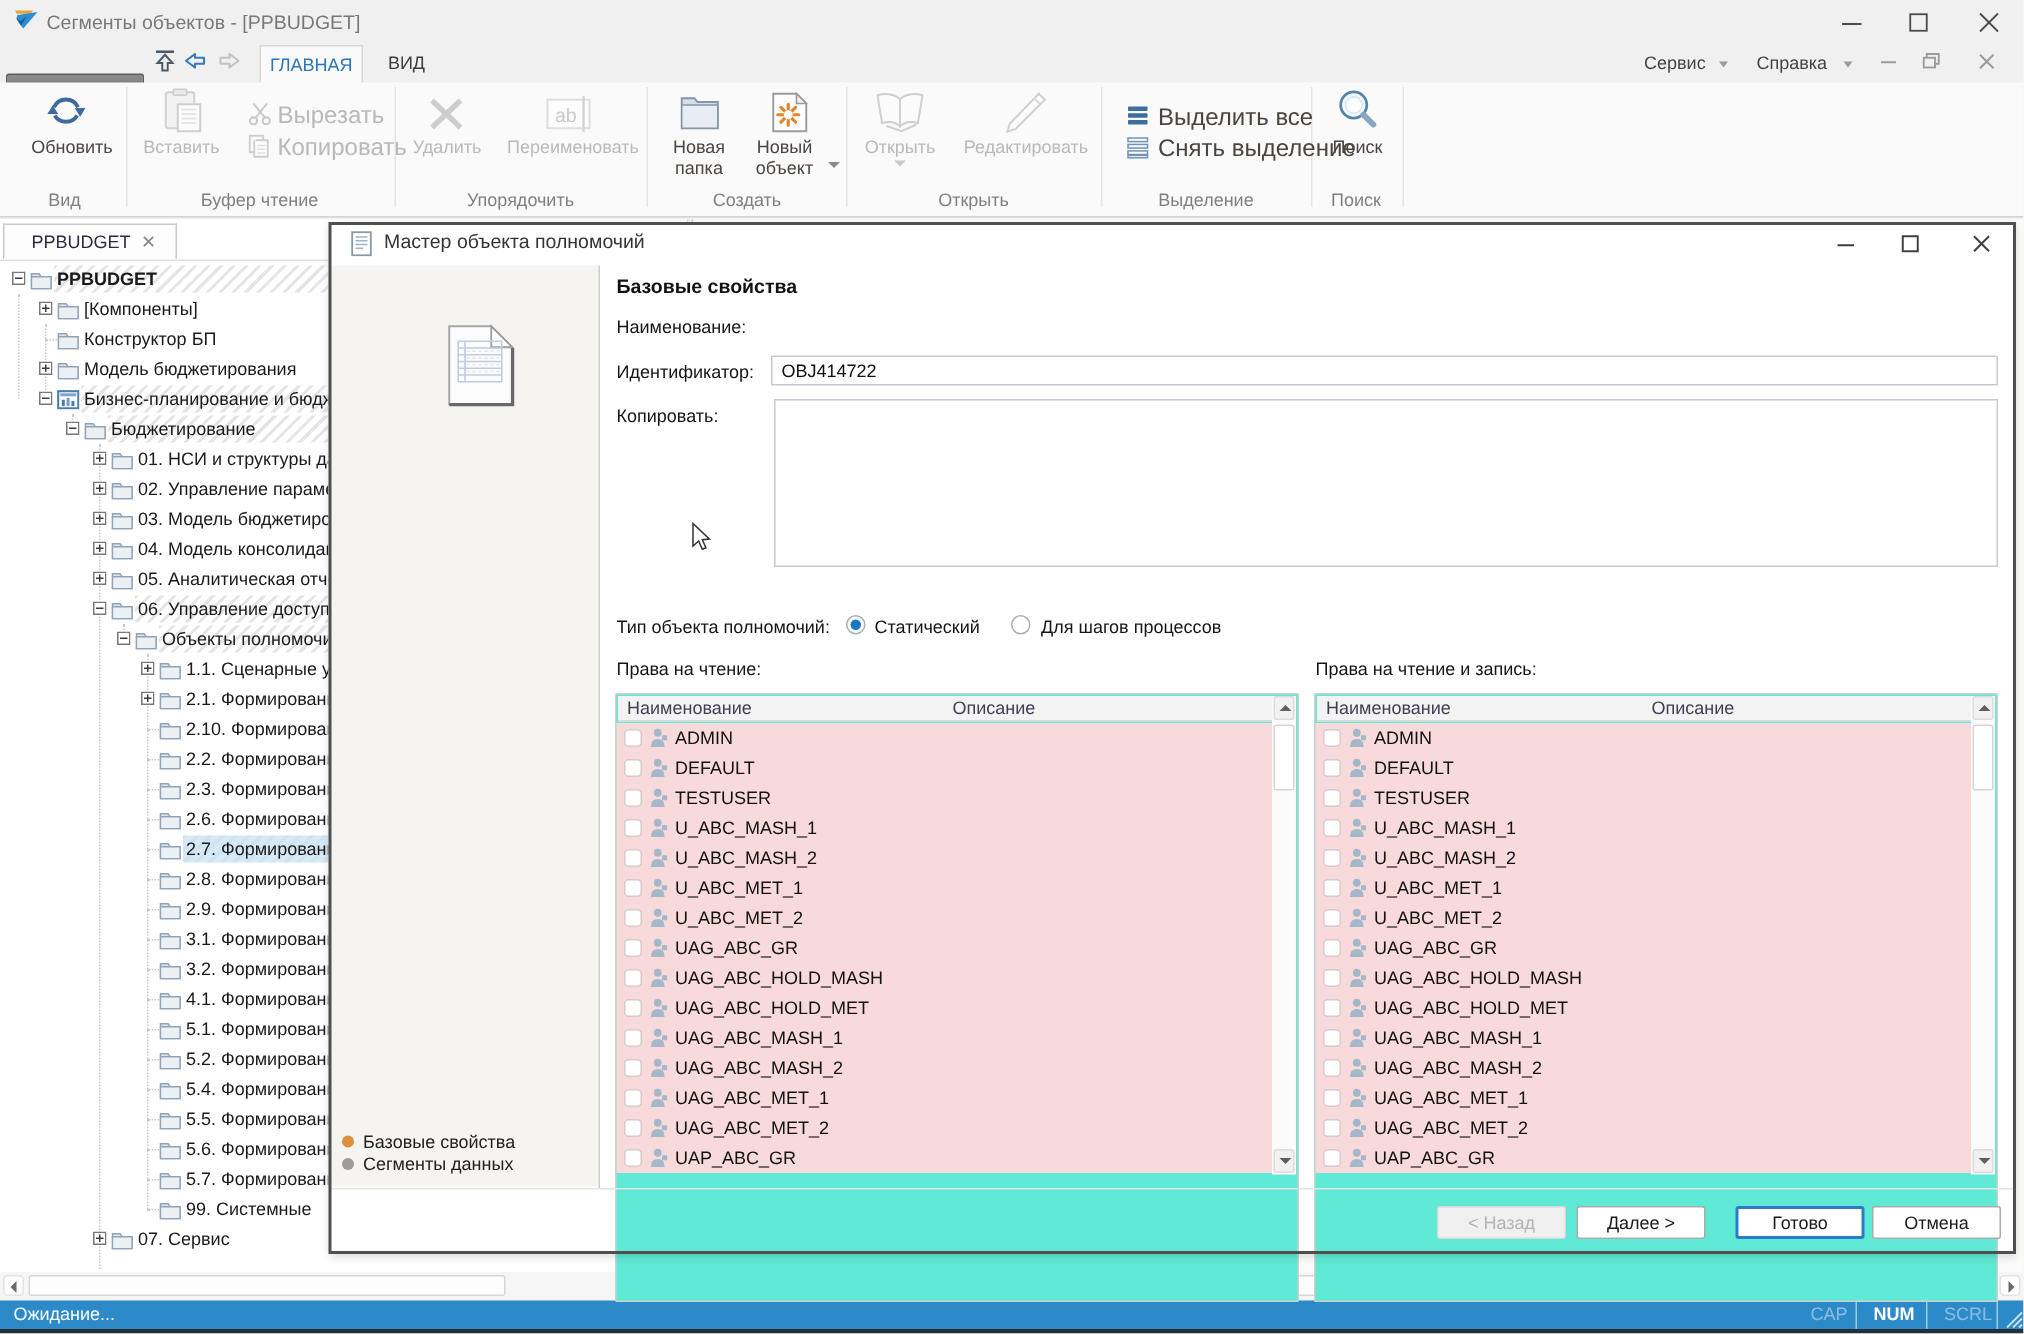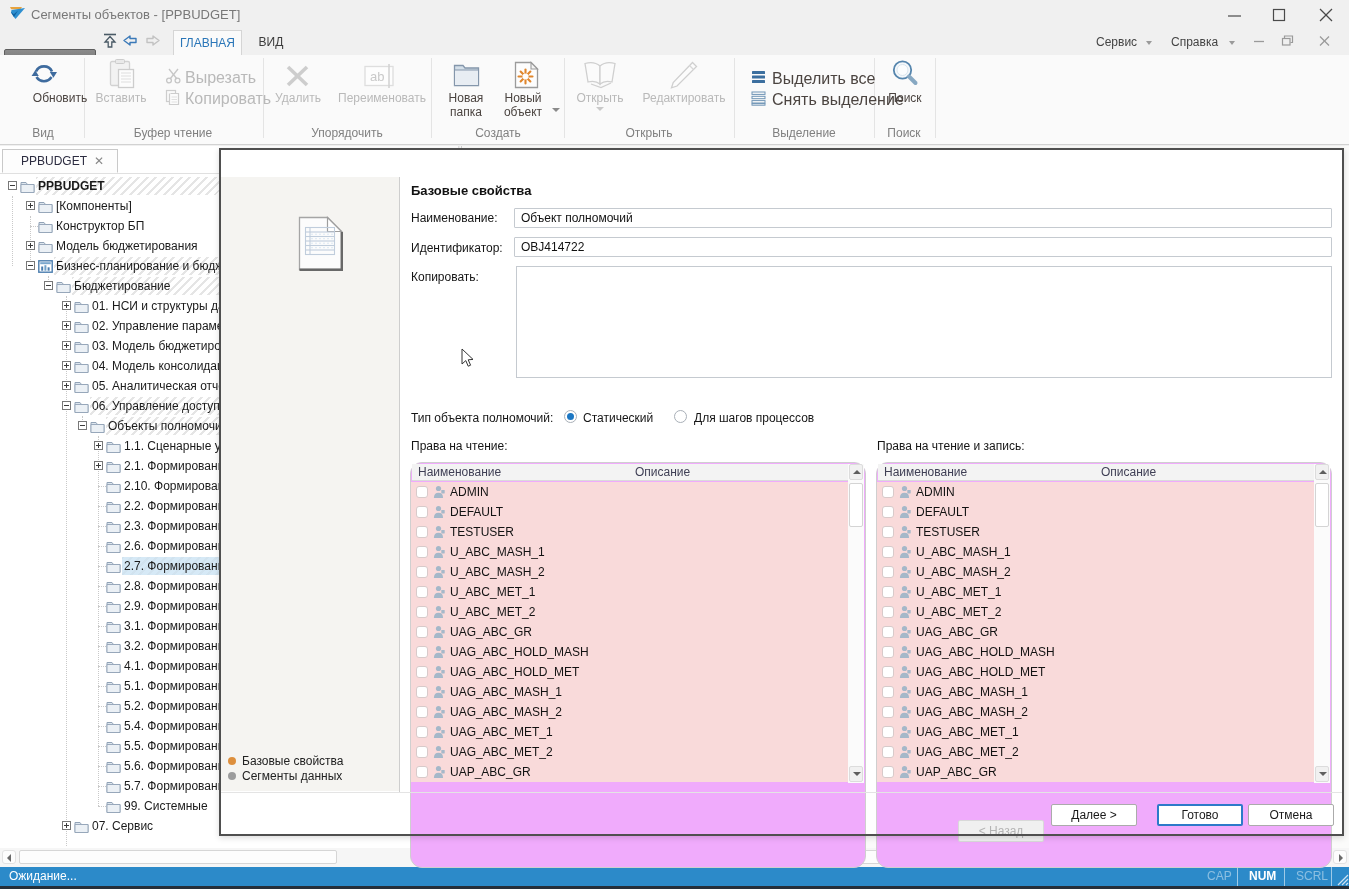--- a/index.html
+++ b/index.html
@@ -50,33 +50,33 @@
 #sidebar{left:0;top:29px;width:180px;height:614px;background:#f5f4f1;}
 #sidesep{left:180px;top:29px;width:1px;height:615px;background:#cecece;}
 .sideitem{position:absolute;font-size:12px;color:#222;}
 .bullet{position:absolute;width:8px;height:8px;border-radius:50%;}
 .dhead{left:192px;top:35px;font-size:13px;font-weight:bold;color:#111;}
 .dlabel{position:absolute;left:192px;font-size:12px;color:#151515;}
 .dinput{position:absolute;height:20px;border:1px solid #c5cad0;border-radius:1px;background:#fff;font-size:12px;color:#111;padding:2px 0 0 6px;}
 #dta{left:297px;top:118px;width:816px;height:112px;border:1px solid #c5cad0;background:#fff;}
 .radio{position:absolute;width:13px;height:13px;border:1px solid #a9b0b8;border-radius:50%;background:#fff;}
 .radio.on::after{content:"";position:absolute;left:2px;top:2px;width:7px;height:7px;border-radius:50%;background:#1c77c3;}
-.list{position:absolute;top:314px;width:456px;height:406px;border:1px solid #cfcfcf;border-radius:12px;background:#f0abfc;}
+.list{position:absolute;top:314px;width:456px;height:406px;border:1px solid #cfcfcf;border-radius:1px;background:#5eead4;}
 .lhead{position:absolute;left:1px;top:1px;right:1px;height:17px;background:#f3f3f3;border-bottom:1px solid #dadada;font-size:12px;color:#3f3f55;}
 .lhead .c1{position:absolute;left:6px;top:1px;}
 .lhead .c2{position:absolute;left:223px;top:1px;}
 .lrow{position:absolute;left:0px;width:439px;height:20px;background:#f9dada;font-size:12px;color:#121212;}
 .cb{position:absolute;left:5px;top:4px;width:12px;height:12px;background:#fff;border:1px solid #d8caca;border-radius:3px;}
 .usr{position:absolute;left:22px;top:3px;}
 .lrow .nm{position:absolute;left:39px;top:3px;}
 .lsb{position:absolute;right:1px;top:1px;width:16px;height:319px;background:#fbfbfb;}
 .lsb .up,.lsb .dn{position:absolute;left:1px;width:14px;height:16px;background:#f1f1f1;border:1px solid #dcdcdc;border-radius:2px;}
 .lsb .th{position:absolute;left:1px;top:19px;width:14px;height:44px;background:#fff;border:1px solid #d4d4d4;border-radius:2px;}
 .btn{position:absolute;top:656px;width:86px;height:22px;background:#fff;border:1px solid #ababab;border-radius:2px;font-size:12px;color:#1a1a1a;text-align:center;line-height:20px;}
-.btn.disabled{background:#f0f0f0;border-color:#d9d9d9;color:#b3b3b3;margin-top:16px;}
+.btn.disabled{background:#f0f0f0;border-color:#d9d9d9;color:#b3b3b3;}
 .btn.primary{border:2px solid #2d7ac9;line-height:18px;}
 </style></head>
 <body>
 <div class="abs" id="titlebar">
 <svg class="abs" style="left:9px;top:6px" width="17" height="14" viewBox="0 0 17 14">
       <polygon points="1,1 13,1 11.5,3.2 2.2,3.2" fill="#e8a33d"></polygon>
       <polygon points="2.5,4 16,2 6.5,13 4.5,10.5 2,6.5" fill="#2e8fd0"></polygon>
       <polygon points="2,6 4.8,8.2 9,4.6 5,11 2.7,7.5" fill="#1261a0"></polygon>
     </svg>
 <div class="abs" id="title-text">Сегменты объектов - [PPBUDGET]</div>
@@ -123,21 +123,21 @@
 <div class="abs glabel" style="left:498px">Создать</div>
 <div class="abs glabel" style="left:649px">Открыть</div>
 <div class="abs glabel" style="left:804px">Выделение</div>
 <div class="abs glabel" style="left:904px">Поиск</div>
 <svg class="abs" style="left:31px;top:8px" width="27" height="23" viewBox="0 0 27 23">
       <path d="M5,8.5 A8.8,8.8 0 0 1 21,8.5" fill="none" stroke="#3e6b9e" stroke-width="2.6"></path>
       <polygon points="18.8,9 26,9 22.4,14.8" fill="#3e6b9e"></polygon>
       <path d="M20.5,14 A8.8,8.8 0 0 1 5.5,14" fill="none" stroke="#3e6b9e" stroke-width="2.6"></path>
       <polygon points="0.6,13 7.8,13 4.2,7.2" fill="#3e6b9e"></polygon>
     </svg>
-<div class="abs biglabel" style="left:60px">Обновить</div>
+<div class="abs biglabel" style="left:48px">Обновить</div>
 <svg class="abs" style="left:106px;top:3px" width="32" height="32" viewBox="0 0 32 32">
       <rect x="4.5" y="3.5" width="19" height="24" rx="1.5" fill="#f2f2f2" stroke="#d2d2d2" stroke-width="1.3"></rect>
       <rect x="9.5" y="1.5" width="9" height="4" rx="1" fill="#e9e9e9" stroke="#cccccc"></rect>
       <rect x="12.5" y="11.5" width="15" height="18" fill="#fcfcfc" stroke="#cdcdcd" stroke-width="1.3"></rect>
       <g stroke="#e3e3e3" stroke-width="1.2">
         <line x1="15" y1="15" x2="25" y2="15"></line>
         <line x1="15" y1="18" x2="25" y2="18"></line>
         <line x1="15" y1="21" x2="25" y2="21"></line>
         <line x1="15" y1="24" x2="25" y2="24"></line>
       </g>
@@ -597,20 +597,38 @@
 <svg class="abs" style="left:1336px;top:6px" width="13" height="13" viewBox="0 0 13 13">
       <g stroke="#cde2f2" stroke-width="1.2">
         <line x1="12" y1="2" x2="2" y2="12"></line>
         <line x1="12" y1="6" x2="6" y2="12"></line>
         <line x1="12" y1="10" x2="10" y2="12"></line>
       </g>
     </svg>
 </div>
 <div class="abs" id="darkstrip"></div>
 <div class="abs" id="dlg">
+<div class="abs" id="dlg-title">
+<svg class="abs" style="left:15px;top:6px" width="14" height="17" viewBox="0 0 14 17">
+        <rect x="0.8" y="0.8" width="12.4" height="15.4" fill="#fff" stroke="#8b99a7" stroke-width="1.2"></rect>
+        <g stroke="#9fb4c8" stroke-width="1">
+          <line x1="3" y1="4" x2="11" y2="4"></line>
+          <line x1="3" y1="6.5" x2="11" y2="6.5"></line>
+          <line x1="3" y1="9" x2="11" y2="9"></line>
+          <line x1="3" y1="11.5" x2="8" y2="11.5"></line>
+        </g>
+      </svg>
+<span class="t">Мастер объекта полномочий</span>
+<svg class="abs" style="left:1003px;top:8px" width="112" height="13" viewBox="0 0 112 13">
+        <line x1="3" y1="7.5" x2="14" y2="7.5" stroke="#3d3d3d" stroke-width="1.3"></line>
+        <rect x="46.5" y="1.5" width="10" height="10" fill="none" stroke="#3d3d3d" stroke-width="1.3"></rect>
+        <line x1="94" y1="1.5" x2="104" y2="11.5" stroke="#3d3d3d" stroke-width="1.3"></line>
+        <line x1="104" y1="1.5" x2="94" y2="11.5" stroke="#3d3d3d" stroke-width="1.3"></line>
+      </svg>
+</div>
 <div class="abs" id="sidebar">
 <svg class="abs" style="left:79px;top:39px" width="45" height="55" viewBox="0 0 45 55">
         <path d="M1.5,1.5 h28 l14,14 v38 h-42 Z" fill="#fcfcfc" stroke="#a5a5a5" stroke-width="1.3"></path>
         <path d="M29.5,1.5 l14,14 h-14 Z" fill="#fff" stroke="#9e9e9e" stroke-width="1.2"></path>
         <path d="M43.8,16 v37.8 h-42.3" fill="none" stroke="#686868" stroke-width="2.4"></path>
         <g stroke="#c0cddc" stroke-width="1.1">
           <rect x="7.5" y="11.5" width="29" height="27" fill="none"></rect>
           <line x1="7.5" y1="16" x2="36.5" y2="16"></line>
           <line x1="7.5" y1="20.5" x2="36.5" y2="20.5"></line>
           <line x1="7.5" y1="25" x2="36.5" y2="25"></line>
@@ -626,21 +644,20 @@
         </g>
       </svg>
 <div class="bullet" style="left:9px;top:580px;background:#dd8f3d"></div>
 <div class="sideitem" style="left:23px;top:577px">Базовые свойства</div>
 <div class="bullet" style="left:9px;top:595px;background:#9c9c9c"></div>
 <div class="sideitem" style="left:23px;top:592px">Сегменты данных</div>
 </div>
 <div class="abs" id="sidesep"></div>
 <div class="abs dhead">Базовые свойства</div>
 <div class="dlabel" style="top:63px">Наименование:</div>
-<div class="dinput" style="left:295px;top:60px;width:818px">Объект полномочий</div>
 <div class="dlabel" style="top:93px">Идентификатор:</div>
 <div class="dinput" style="left:295px;top:89px;width:818px">OBJ414722</div>
 <div class="dlabel" style="top:122px">Копировать:</div>
 <div class="abs" id="dta"></div>
 <div class="dlabel" style="top:263px">Тип объекта полномочий:</div>
 <div class="radio on" style="left:345px;top:262px"></div>
 <div class="dlabel" style="left:364px;top:263px">Статический</div>
 <div class="radio" style="left:455px;top:262px"></div>
 <div class="dlabel" style="left:475px;top:263px">Для шагов процессов</div>
 <div class="dlabel" style="top:291px">Права на чтение:</div>

